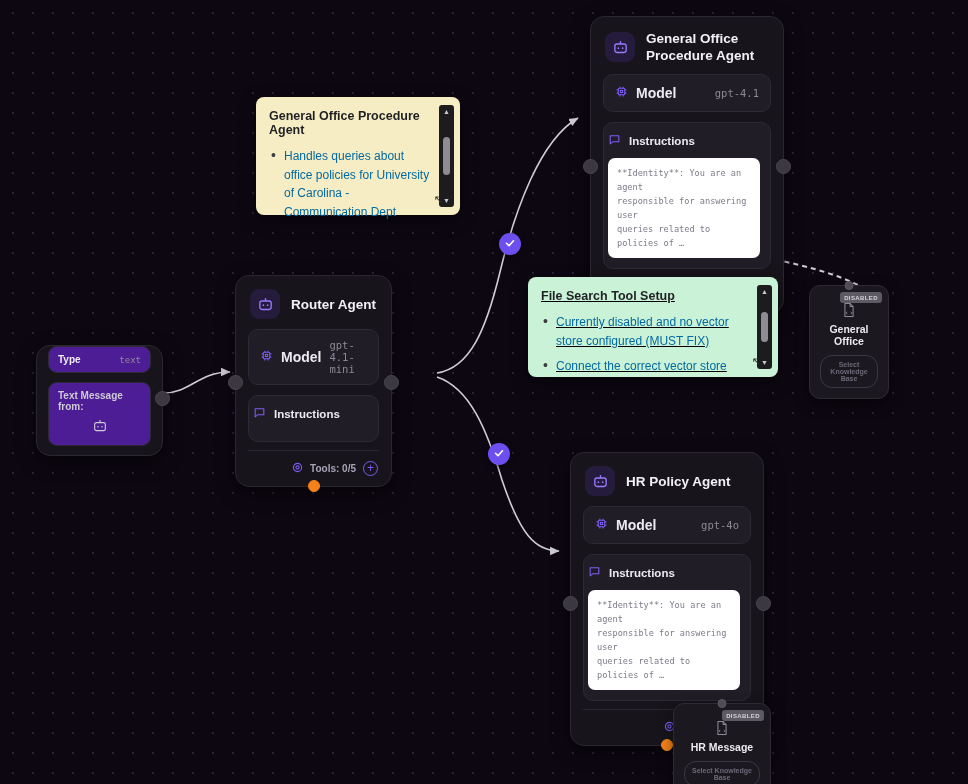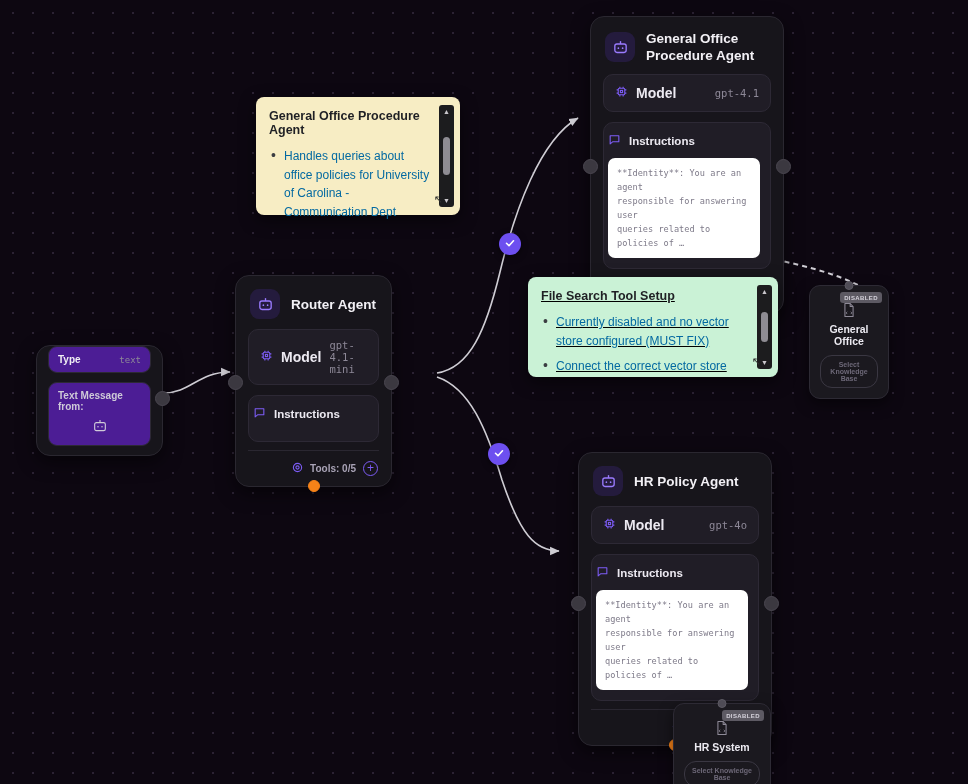--- a/index.html
+++ b/index.html
@@ -296,21 +296,21 @@
         </svg>
       </span>
       <span class="tx">Tools: 0/5</span>
       <span class="plus">+</span>
     </div>
     <div class="port" style="left:-8px; top:48%"></div>
     <div class="port" style="right:-8px; top:48%"></div>
     <div class="port orange" style="left:50%; margin-left:-6px; bottom:-6px"></div>
   </div>
 
-  <div class="node" id="hr-node" style="left:570px; top:452px; width:194px;margin-left:8px;">
+  <div class="node" id="hr-node" style="left:570px; top:452px; width:194px;">
     <div class="node-head">
       <span class="ico-badge">
         <svg width="17" height="17" viewBox="0 0 24 24" fill="none" stroke="#9a7bff" stroke-width="1.9" stroke-linejoin="round">
           <rect x="4" y="7" width="16" height="12" rx="3"></rect>
             <path d="M12 3v4"></path>
           <circle cx="9" cy="13" r="1.2" fill="#9a7bff" stroke="none"></circle>
           <circle cx="15" cy="13" r="1.2" fill="#9a7bff" stroke="none"></circle>
         </svg>
       </span>
       <span class="node-title">HR Policy Agent</span>
@@ -399,21 +399,21 @@
   <div class="kb" style="left:673px; top:703px; width:98px;">
     <span class="kb-port"></span>
     <span class="disabled-badge">DISABLED</span>
     <span class="doc">
       <svg width="14" height="16" viewBox="0 0 24 26" fill="none" stroke="#8e8a97" stroke-width="1.8" stroke-linejoin="round">
         <path d="M5 2h9l5 5v17H5z"></path>
           <path d="M14 2v5h5"></path>
         <path d="M9 16l-2 2 2 2M15 16l2 2-2 2" stroke-width="1.4"></path>
       </svg>
     </span>
-    <div class="kb-title">HR System</div>
+    <div class="kb-title">HR Message</div>
     <div class="kb-btn">Select Knowledge Base</div>
   </div>
 
   <div class="check-badge" style="left:499px; top:233px;">
     <span>
       <svg width="12" height="12" viewBox="0 0 24 24" fill="none" stroke="#ffffff" stroke-width="3.2" stroke-linecap="round" stroke-linejoin="round">
         <path d="M5 12.5l5 5 9-10"></path>
       </svg>
     </span>
   </div>

